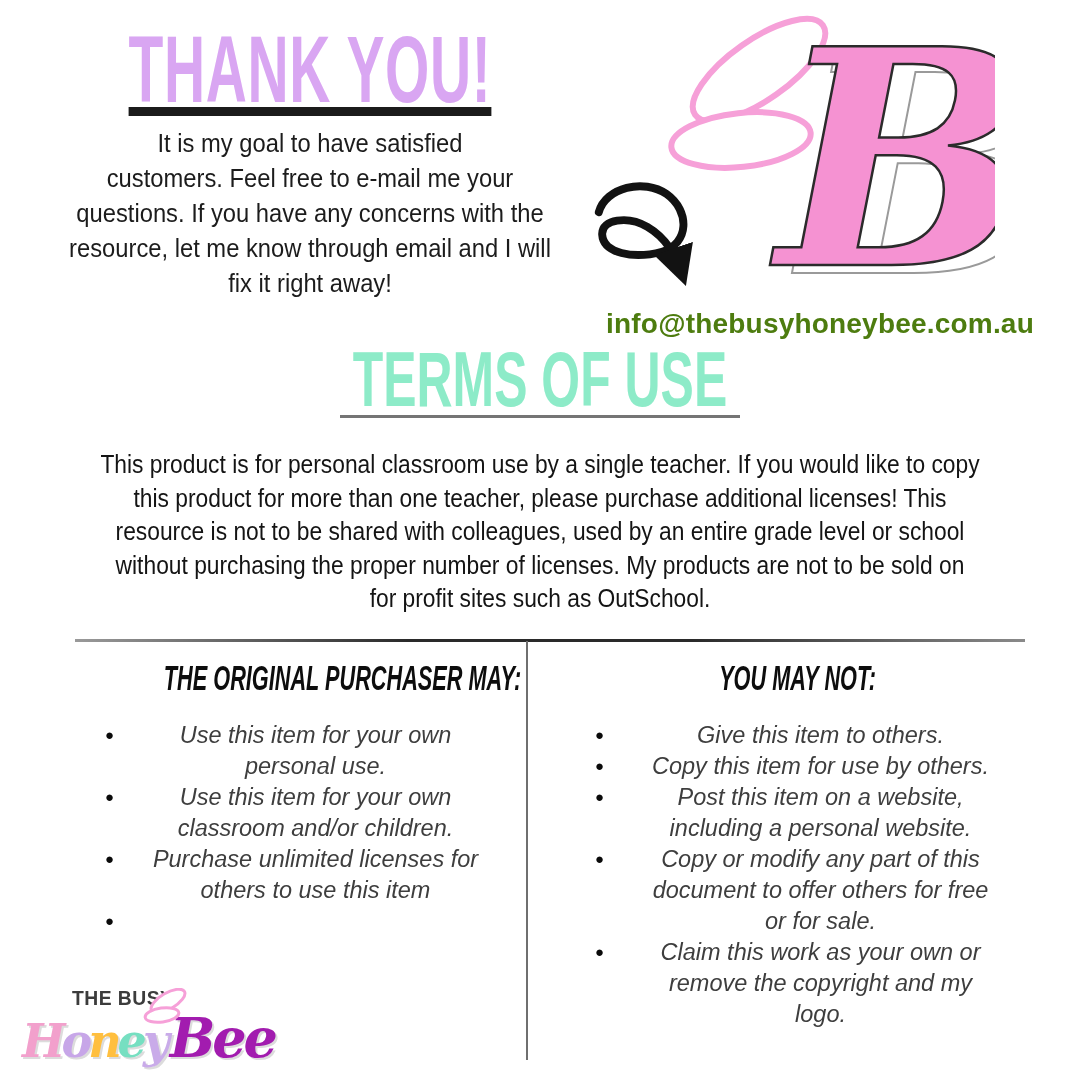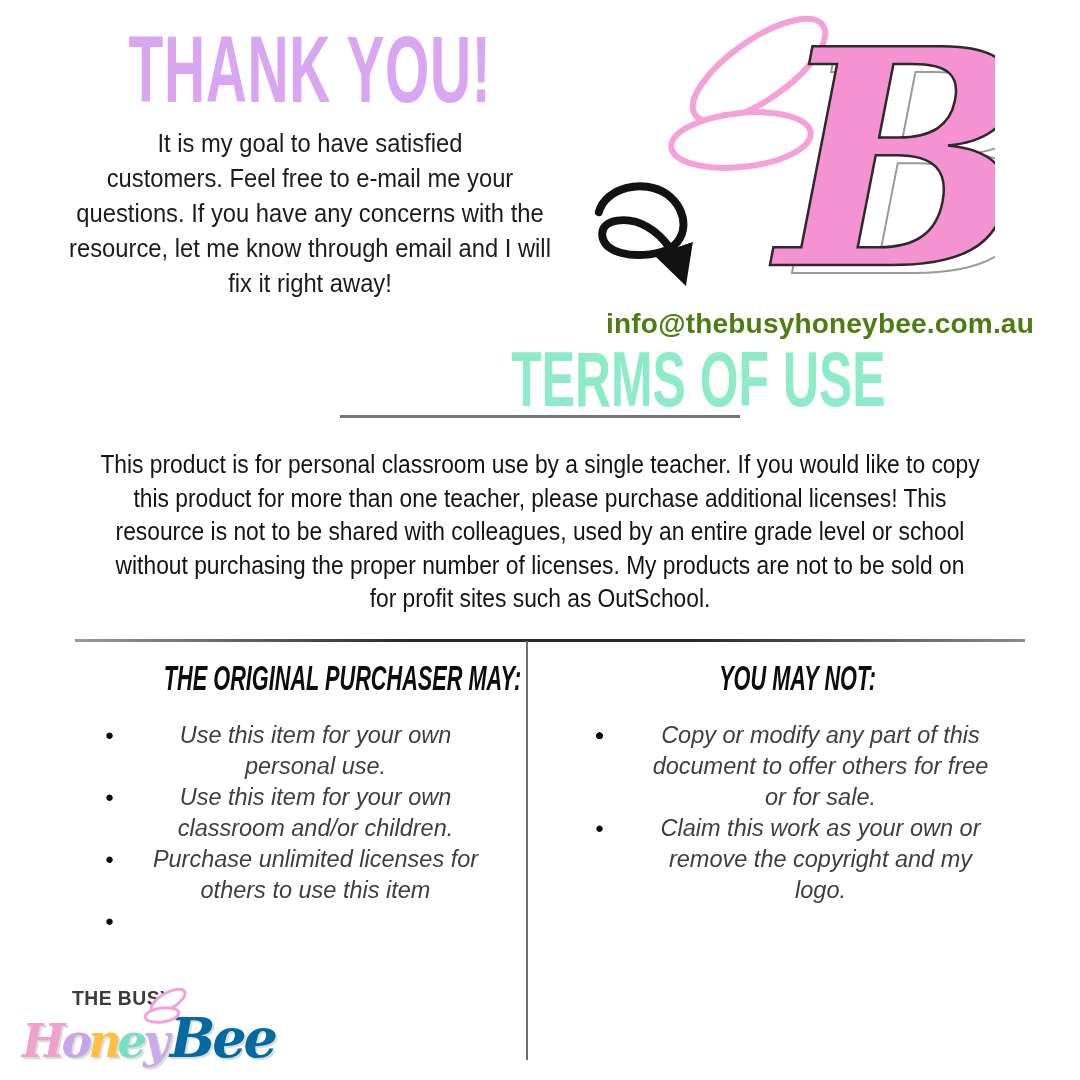--- a/index.html
+++ b/index.html
@@ -2,21 +2,21 @@
 <html><head>
 <meta charset="utf-8">
 <style>
   html,body { margin:0; padding:0; background:#fff; }
   .canvas {
     position:relative; width:1080px; height:1080px; background:#ffffff;
     overflow:hidden; font-family:"Liberation Sans", sans-serif; color:#1b1b1b;
   }
 
   
-  .thank-you-block { position:absolute; left:0; top:26px; width:620px; text-align:center; }
+  .thank-you-block { position:absolute; left:0; top:26px; width:620px; text-align:center;text-decoration:underline; }
   .thank-you-title {
     margin:0; font-size:95px; line-height:86px; font-weight:800; letter-spacing:1px;
     transform:scale(0.60,1.0); transform-origin:center top; white-space:nowrap;
   }
   .intro-text {
     position:absolute; left:20px; top:126px; width:580px;
     font-size:25px; line-height:35px; text-align:center; white-space:pre-line;
     color:#1c1c1c; transform:scaleX(0.95); transform-origin:center top;
   }
 
@@ -27,21 +27,21 @@
   .b-logo { position:absolute; left:655px; top:0px; width:340px; height:310px; }
   .b-glyph { font-family:"DejaVu Serif", serif; font-style:italic; font-weight:bold; }
 
   
   .contact-email {
     position:absolute; left:580px; top:308px; width:480px; text-align:center;
     font-size:28px; font-weight:bold; color:#4d7c0f; letter-spacing:0.2px;
   }
 
   
-  .terms-head { position:absolute; left:0; top:346px; width:1080px; text-align:right; }
+  .terms-head { position:absolute; left:0; top:346px; width:1080px; text-align:center; }
   .terms-title {
     margin:0; font-size:78px; line-height:66px; font-weight:800;
     transform:scale(0.64,1.0); transform-origin:center top; white-space:nowrap;
   }
   .terms-underline { width:400px; height:3px; background:#757575; margin:3px auto 0; }
 
   
   .terms-body {
     position:absolute; top:448px; left:540px; width:1140px; margin-left:-570px;
     transform:scaleX(0.86); transform-origin:center top;
@@ -140,37 +140,38 @@
 classroom and/or children.</span></li>
       <li><span class="bullet-dot">●</span><span>Purchase unlimited licenses for
 others to use this item</span></li>
       <li><span class="bullet-dot">●</span></li>
     </ul>
   </div>
 
   <div class="col col-right">
     <h3 class="col-heading">YOU MAY NOT:</h3>
     <ul>
-      <li><span class="bullet-dot">●</span></li>
-      <li><span class="bullet-dot">●</span></li>
-      <li><span class="bullet-dot">●</span></li>
+      <li><span class="bullet-dot">●</span><span>Give this item to others.</span></li>
+      <li><span class="bullet-dot">●</span><span>Copy this item for use by others.</span></li>
+      <li><span class="bullet-dot">●</span><span>Post this item on a website,
+including a personal website.</span></li>
       <li><span class="bullet-dot">●</span><span>Copy or modify any part of this
 document to offer others for free
 or for sale.</span></li>
       <li><span class="bullet-dot">●</span><span>Claim this work as your own or
 remove the copyright and my
 logo.</span></li>
     </ul>
   </div>
 
   <div class="footer-logo">
     <div class="brand-top-text" style="color: rgb(60, 60, 60);">THE BUSY</div>
     <div class="brand-row">
       <span class="brand-honey-text"><span style="color: rgb(242, 160, 204);">H</span><span style="color: rgb(199, 166, 232);">o</span><span style="color: rgb(255, 191, 63);">n</span><span style="color: rgb(118, 223, 193);">e</span><span style="color: rgb(201, 171, 233);">y</span></span><span class="brand-wings-icon">
         <svg width="52" height="40" viewBox="0 0 52 40">
           <ellipse cx="30" cy="13" rx="19" ry="8" transform="rotate(-30 30 13)" fill="#ffffff" stroke="#f6a0d8" stroke-width="3"></ellipse>
           <ellipse cx="24" cy="27" rx="17" ry="7" transform="rotate(-8 24 27)" fill="#ffffff" stroke="#f6a0d8" stroke-width="3"></ellipse>
         </svg>
-      </span><span class="brand-bee-text" style="color: #0369a1;">Bee</span>
+      </span><span class="brand-bee-text" style="color: #a21caf;">Bee</span>
     </div>
   </div>
 
 </div>
 
 </body></html>

